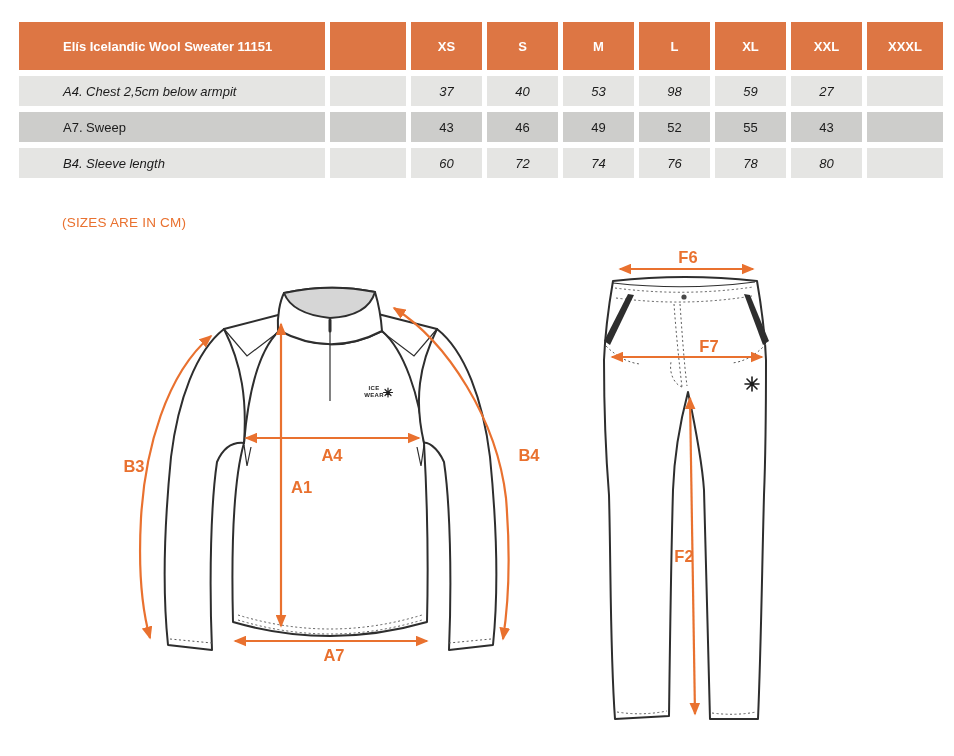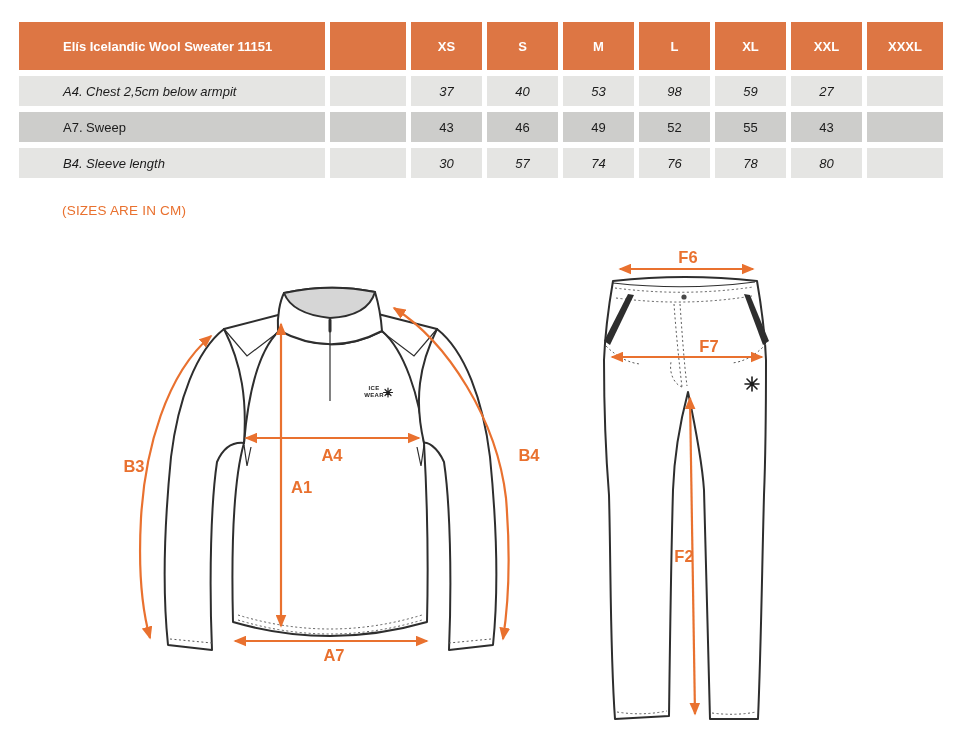--- a/index.html
+++ b/index.html
@@ -52,21 +52,21 @@
     text-align: center;
   }
   table.size-table tbody tr.row-dark td { background: var(--row_dark); }
   table.size-table tbody tr.row-light td { background: var(--row_light); font-style: italic; }
   table.size-table tbody td.label-cell {
     text-align: left;
     padding-left: 44px;
   }
   .units-note {
     position: absolute;
-    left: 62px; top: 203px;
+    left: 62px; top: 215px;
     font-size: 13.5px;
     letter-spacing: 0.2px;
     color: var(--arrow_color);
   }
   
   svg.diagram { position: absolute; left: 0; top: 0; }
   .ln   { stroke: var(--line_color); stroke-width: 2; fill: none; stroke-linecap: round; stroke-linejoin: round; }
   .fillw{ stroke: var(--line_color); stroke-width: 2; fill: #ffffff; stroke-linejoin: round; }
   .fillg{ stroke: var(--line_color); stroke-width: 2; fill: var(--collar_fill); stroke-linejoin: round; }
   .thin { stroke: var(--line_color); stroke-width: 1.2; fill: none; }
@@ -135,22 +135,22 @@
       <td>46</td>
       <td>49</td>
       <td>52</td>
       <td>55</td>
       <td>43</td>
       <td></td>
     </tr>
     <tr class="row-light">
       <td class="label-cell">B4. Sleeve length</td>
       <td></td>
-      <td>30</td>
-      <td>57</td>
+      <td>60</td>
+      <td>72</td>
       <td>74</td>
       <td>76</td>
       <td>78</td>
       <td>80</td>
       <td></td>
     </tr>
   </tbody>
 </table>
 
 <div class="units-note">(SIZES ARE IN CM)</div>

